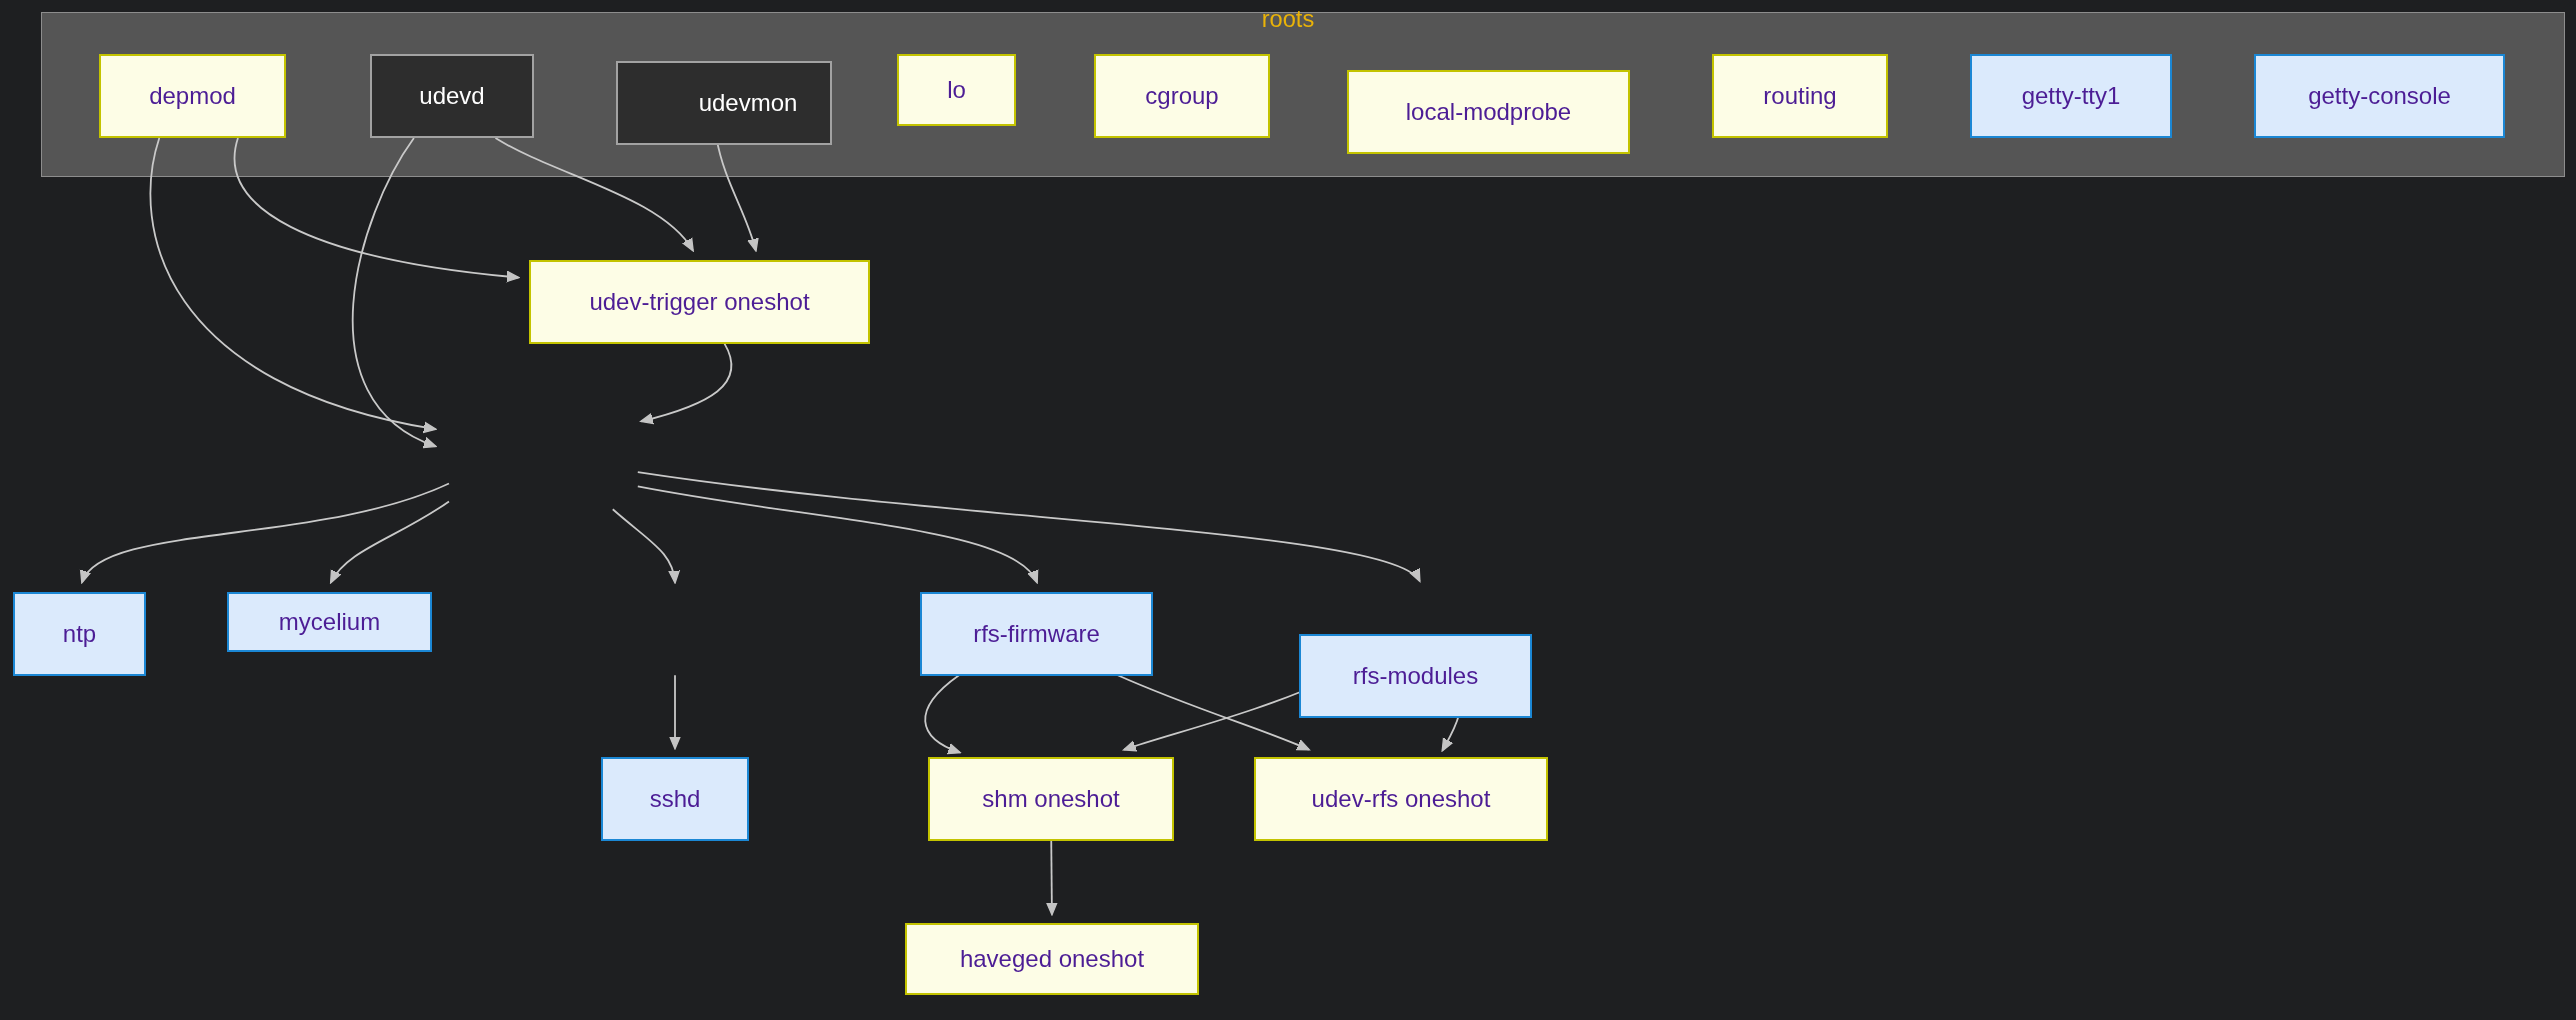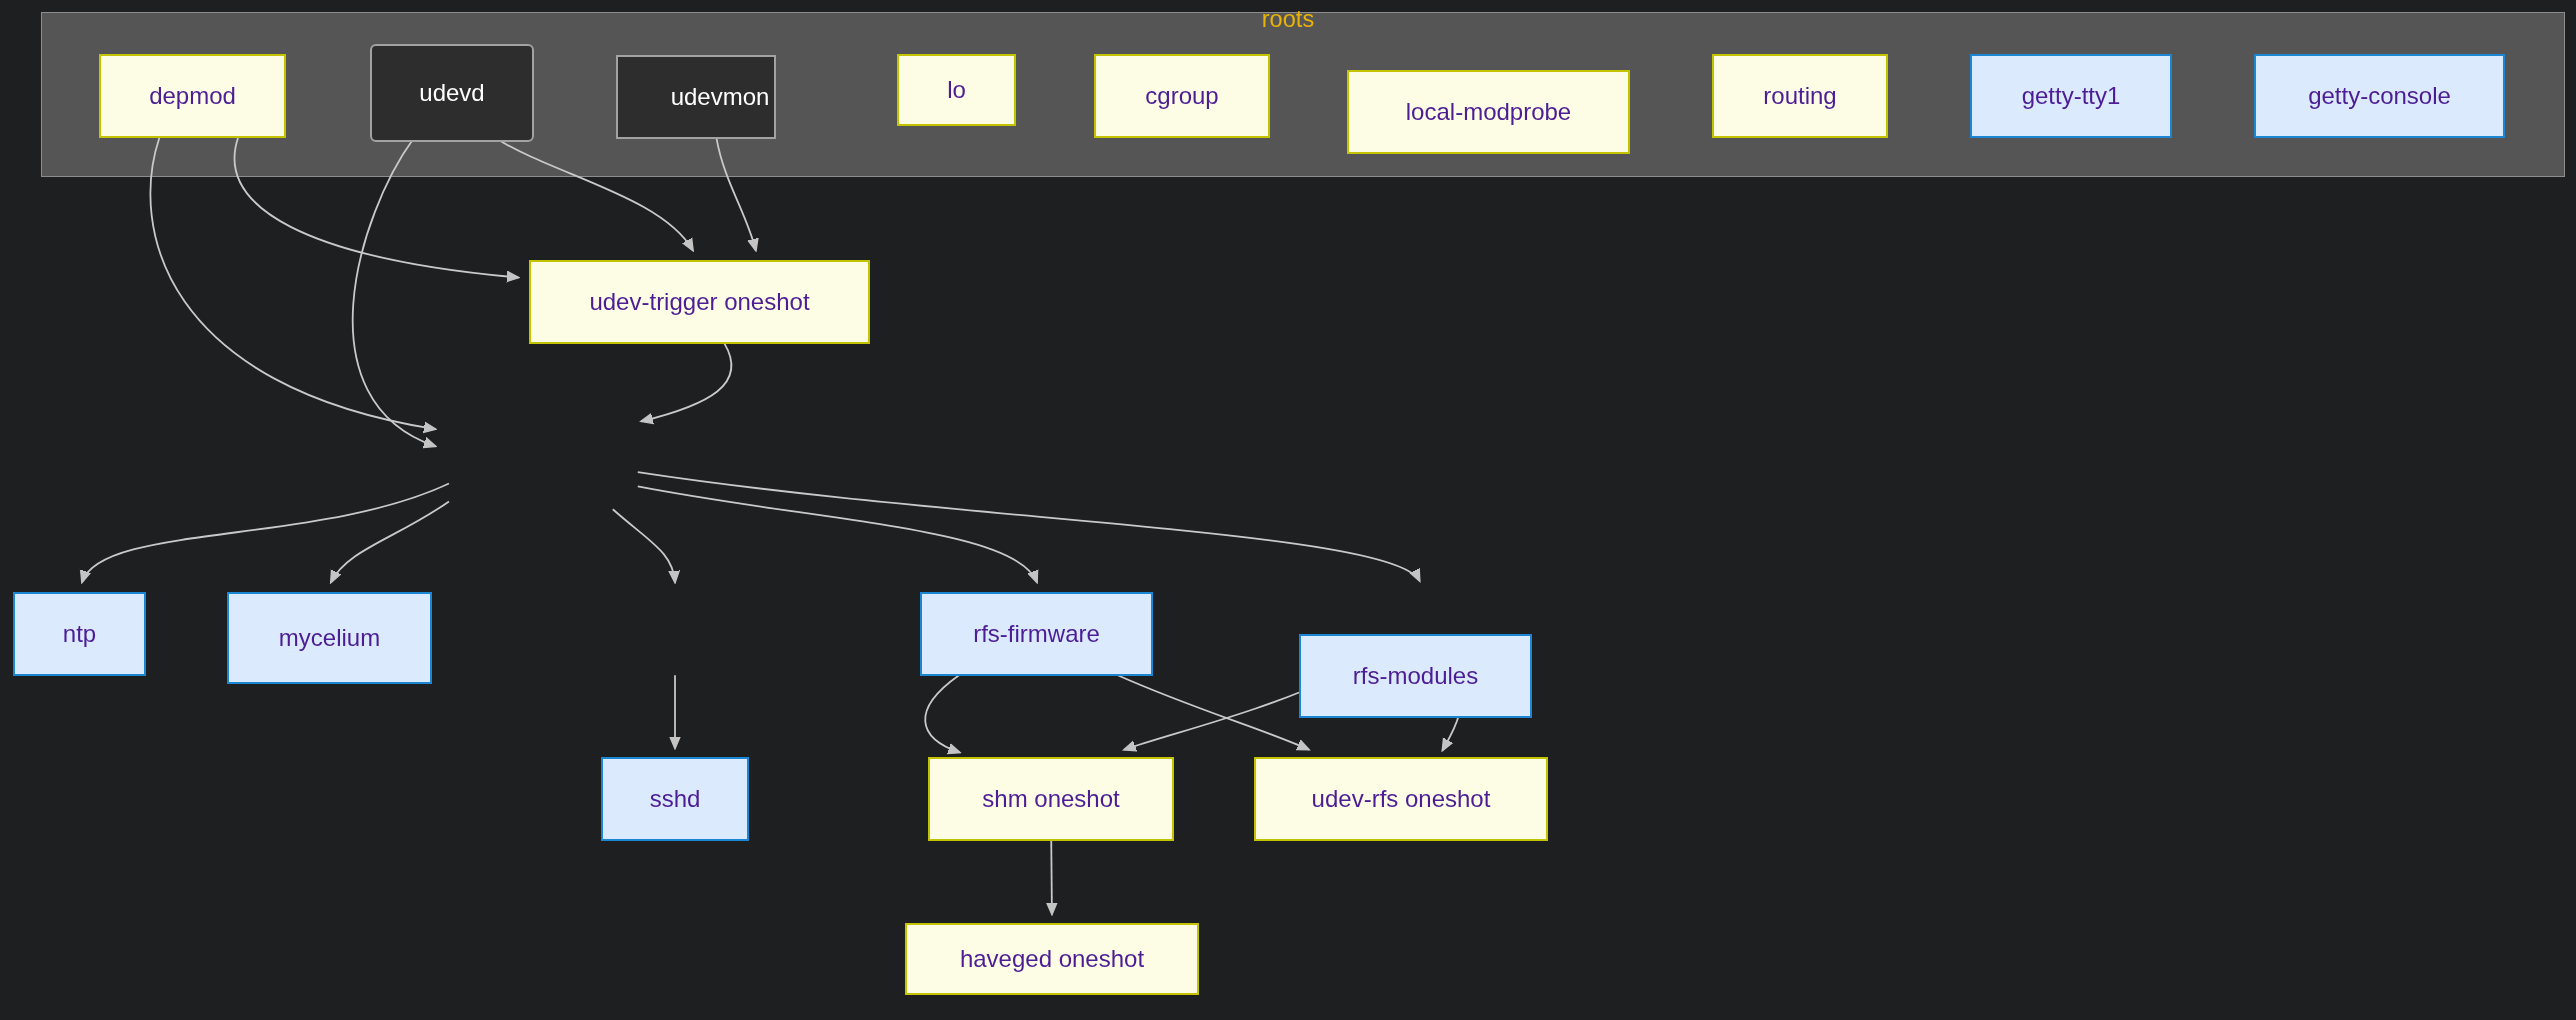--- a/index.html
+++ b/index.html
@@ -81,24 +81,24 @@
       <path d="M 1562,944 C 1670,992 1768,1020 1829,1048" marker-end="url(#arrow)"></path>
       <path d="M 1872,944 C 1760,996 1648,1022 1571,1048" marker-end="url(#arrow)"></path>
       <path d="M 2036,944 C 2052,990 2032,1020 2016,1049" marker-end="url(#arrow)"></path>
       <path d="M 1469,1175 L 1470,1278" marker-end="url(#arrow)"></path>
     </g>
   </svg>
 
   <div class="node yellow" style="left:99px;  top:54px;   width:187px; height:84px;">
       <span>depmod</span>
     </div>
-  <div class="node dark" style="left:370px;  top:44px;   width:164px; height:98px;border-radius:6px;">
+  <div class="node dark" style="left:370px;  top:54px;   width:164px; height:84px;">
       <span>udevd</span>
     </div>
-  <div class="node dark" style="left:616px;  top:55px;   width:160px; height:84px;padding-left:48px;">
+  <div class="node dark" style="left:616px;  top:61px;   width:216px; height:84px;padding-left:48px;">
       <span>udevmon</span>
     </div>
   <div class="node yellow" style="left:897px; top:54px;   width:119px; height:72px;">
       <span>lo</span>
     </div>
   <div class="node yellow" style="left:1094px; top:54px;   width:176px; height:84px;">
       <span>cgroup</span>
     </div>
   <div class="node yellow" style="left:1347px; top:70px;   width:283px; height:84px;">
       <span>local-modprobe</span>
@@ -114,21 +114,21 @@
     </div>
 
   <div class="node yellow" style="left:529px;  top:260px;  width:341px; height:84px;">
       <span>udev-trigger oneshot</span>
     </div>
 
 
   <div class="node blue" style="left:13px;   top:592px;  width:133px; height:84px;">
       <span>ntp</span>
     </div>
-  <div class="node blue" style="left:227px;  top:592px;  width:205px; height:92px;justify-content:center;">
+  <div class="node blue" style="left:227px;  top:592px;  width:205px; height:60px;justify-content:center;">
       <span>mycelium</span>
     </div>
   <div class="node blue" style="left:920px; top:592px;  width:233px; height:84px;">
       <span>rfs-firmware</span>
     </div>
   <div class="node blue" style="left:1299px; top:592px;  width:233px; height:84px;margin-top:42px;">
       <span>rfs-modules</span>
     </div>
 
   <div class="node blue" style="left:601px;  top:757px; width:148px; height:84px;">

